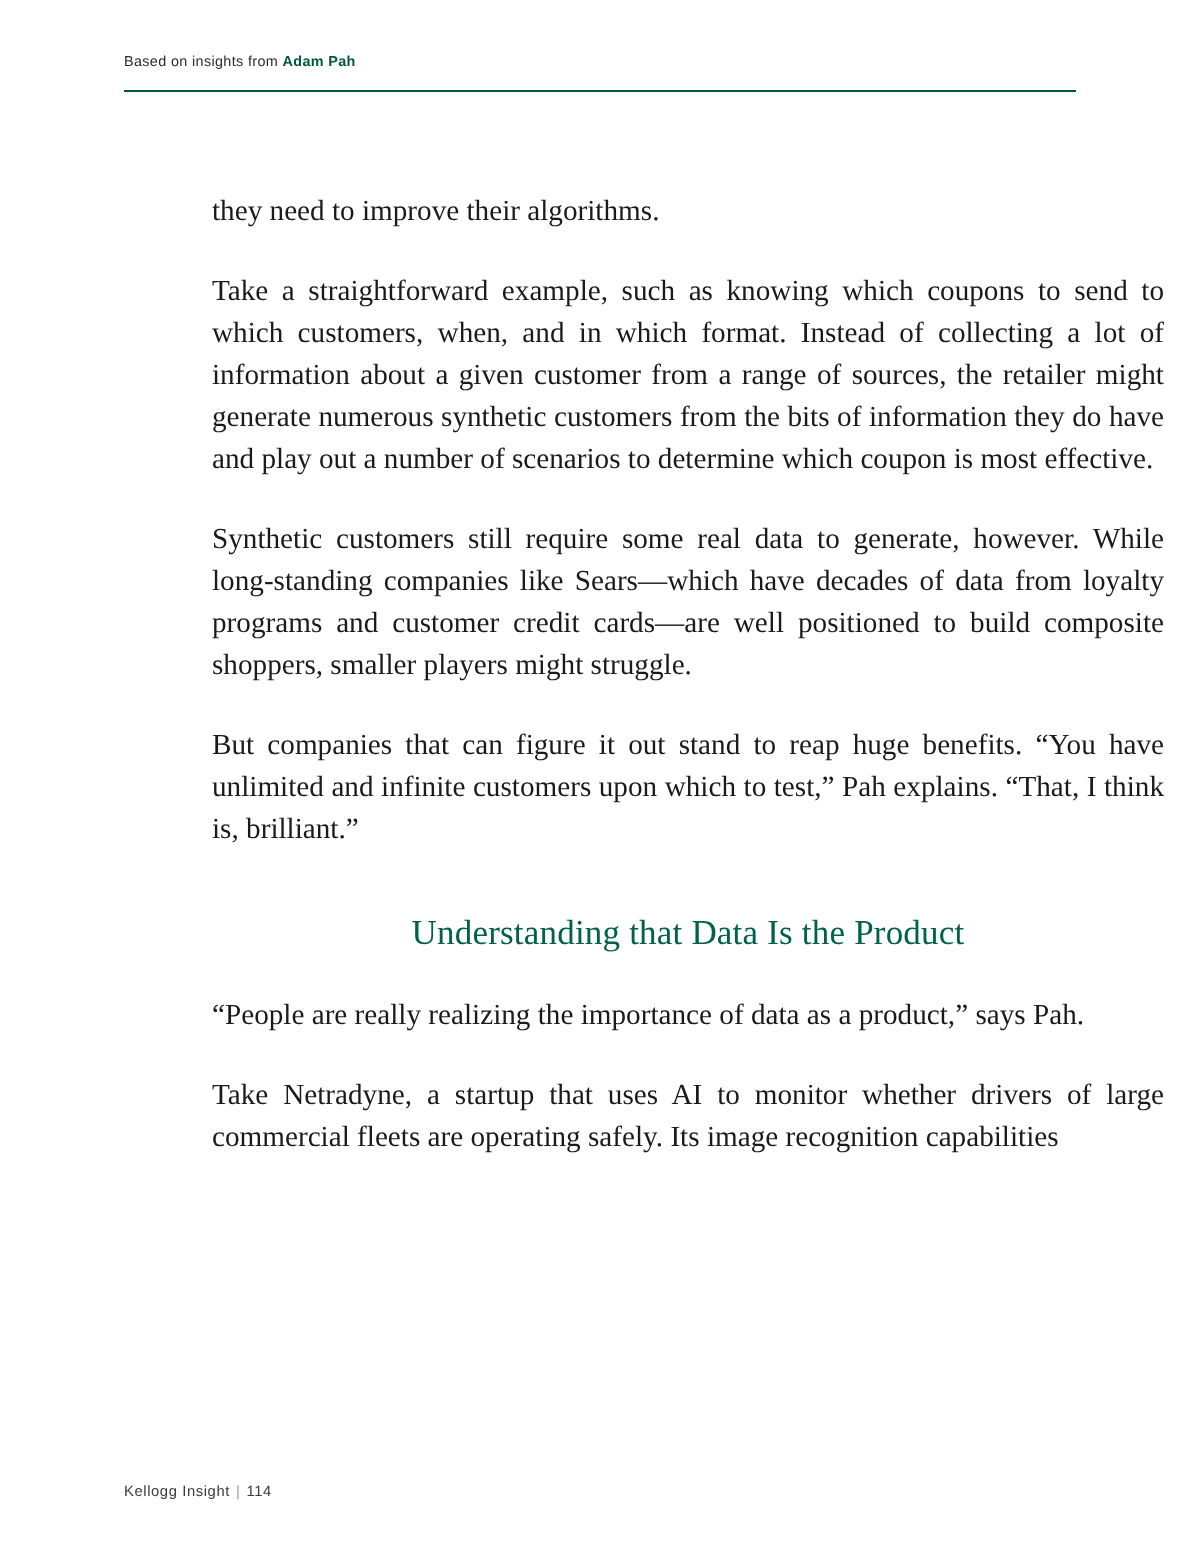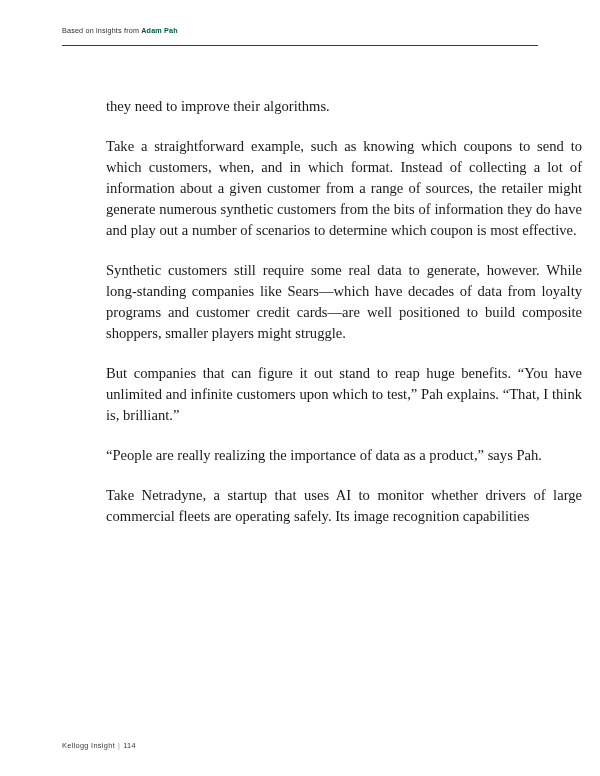--- a/index.html
+++ b/index.html
@@ -109,20 +109,21 @@
   </div>
 
   <div class="head-rule"></div>
 
   <div class="column">
     <p class="body-text">they need to improve their algorithms.</p>
     <p class="body-text">Take a straightforward example, such as knowing which coupons to send to which customers, when, and in which format. Instead of collecting a lot of information about a given customer from a range of sources, the retailer might generate numerous synthetic customers from the bits of information they do have and play out a number of scenarios to determine which coupon is most effective.</p>
     <p class="body-text">Synthetic customers still require some real data to generate, however. While long-standing companies like Sears—which have decades of data from loyalty programs and customer credit cards—are well positioned to build composite shoppers, smaller players might struggle.</p>
     <p class="body-text">But companies that can figure it out stand to reap huge benefits. “You have unlimited and infinite customers upon which to test,” Pah explains. “That, I think is, brilliant.”</p>
 
+    <h2 class="section-heading">Understanding that Data Is the Product</h2>
 
     <p class="body-text">“People are really realizing the importance of data as a product,” says Pah.</p>
     <p class="body-text last">Take Netradyne, a startup that uses AI to monitor whether drivers of large commercial fleets are operating safely. Its image recognition capabilities</p>
   </div>
 
   <div class="footer">
     <span>Kellogg Insight</span><span class="sep">|</span><span class="page-number">114</span>
   </div>
 
 </div>

